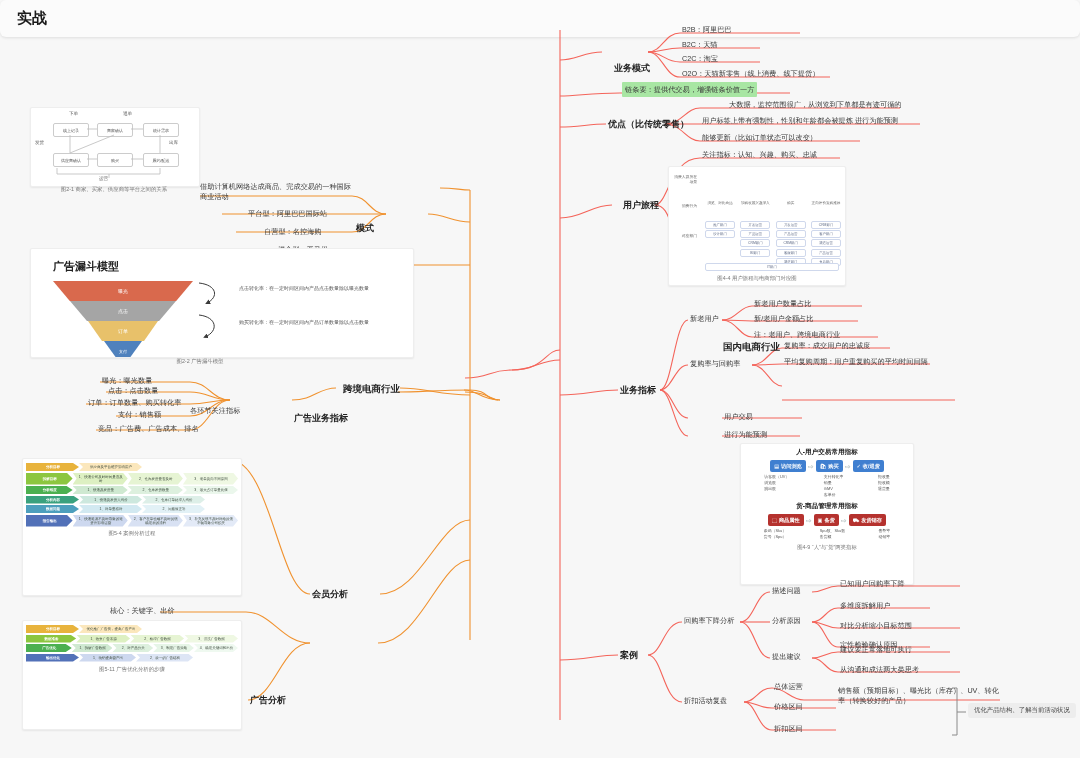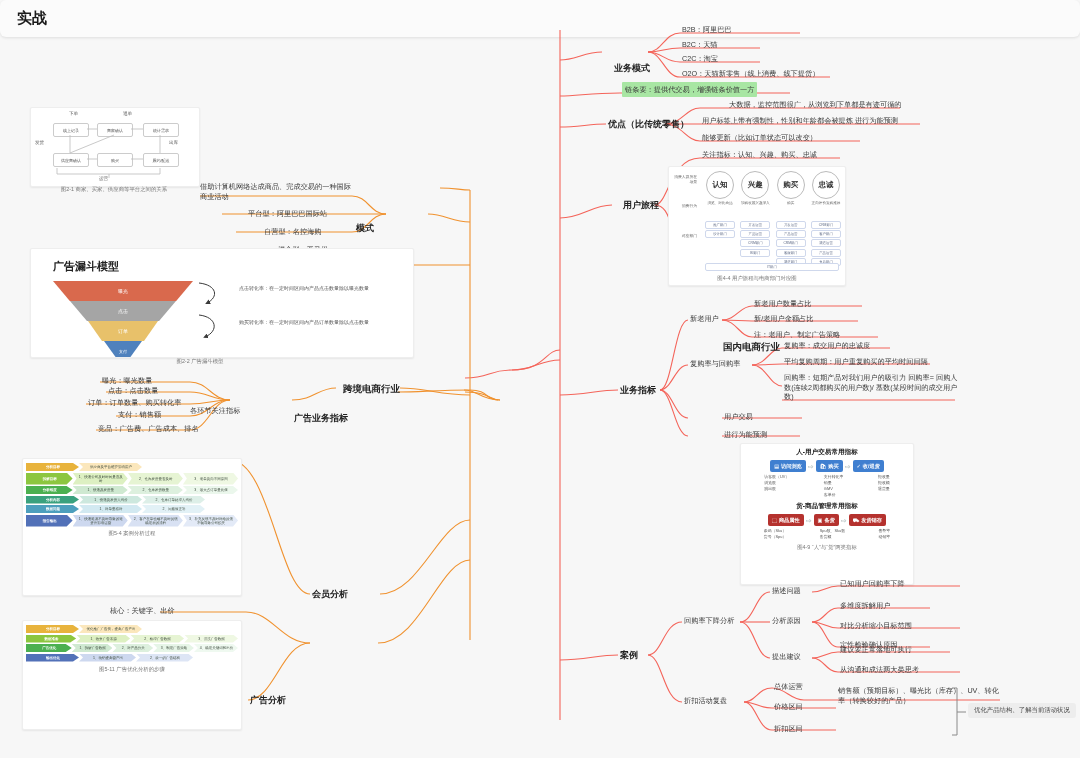--- a/index.html
+++ b/index.html
@@ -214,34 +214,20 @@
     <div style="position:absolute;left:5px;top:8px;width:26px;">
       <div class="jlabel" style="line-height:1.2;">消费人群所在场景</div>
     </div>
     <div style="position:absolute;left:5px;top:36px;width:26px;">
       <div class="jlabel">消费行为</div>
     </div>
     <div style="position:absolute;left:5px;top:66px;width:26px;">
       <div class="jlabel">对应部门</div>
     </div>
 
-    <div style="position:absolute;left:36px;top:4px;width:136px;display:flex;justify-content:space-between;">
-      <div style="width:30px;display:flex;justify-content:center;">
-        <div class="jcircle">认知</div>
-        </div>
-      <div style="width:30px;display:flex;justify-content:center;">
-        <div class="jcircle">兴趣</div>
-        </div>
-      <div style="width:30px;display:flex;justify-content:center;">
-        <div class="jcircle">购买</div>
-        </div>
-      <div style="width:30px;display:flex;justify-content:center;">
-        <div class="jcircle">忠诚</div>
-        </div>
-    </div>
     <div style="position:absolute;left:36px;top:34px;width:136px;display:flex;justify-content:space-between;">
       <div style="width:30px;">
           <div class="jmini">浏览、对比商品</div>
         </div>
       <div style="width:30px;">
           <div class="jmini">加购收藏兴趣深入</div>
         </div>
       <div style="width:30px;">
           <div class="jmini">购买</div>
         </div>
@@ -277,26 +263,25 @@
     </div>
     <div class="jbox" style="position:absolute;left:36px;top:96px;width:132px;">IT部门</div>
     <div class="cap" style="position:absolute;left:0;top:108px;width:176px;">图4-4  用户旅程与电商部门对应图</div>
   </div>
 
   <div class="node l1o" style="left:620px;top:384px;">业务指标</div>
 
   <div class="node" style="left:690px;top:314px;">新老用户</div>
   <div class="node" style="left:754px;top:299px;">新老用户数量占比</div>
   <div class="node" style="left:754px;top:314px;">新/老用户金额占比</div>
-  <div class="node" style="left:754px;top:330px;">注：老用户、制定广告策略</div>
+  <div class="node" style="left:754px;top:330px;">注：老用户、跨境电商行业</div>
 
   <div class="node" style="left:690px;top:359px;">复购率与回购率</div>
   <div class="node" style="left:784px;top:341px;">复购率：成交用户的忠诚度</div>
   <div class="node" style="left:784px;top:357px;">平均复购周期：用户重复购买的平均时间间隔</div>
-  <div class="node wrap" style="left:784px;top:373px;width:175px;">回购率：短期产品对我们用户的吸引力 回购率= 回购人数(连续2周都购买的用户数)/ 基数(某段时间的成交用户数)</div>
 
   <div class="node" style="left:724px;top:412px;">用户交易</div>
   <div class="node" style="left:724px;top:430px;">进行为能预测</div>
 
   <div class="imgcard" style="left:740px;top:443px;width:172px;height:132px;padding:4px 0;">
     <div class="mtitle">人-用户交易常用指标</div>
     <div style="display:flex;align-items:flex-start;justify-content:center;gap:2px;margin-top:3px;">
       <div>
           <div class="chip blue">
         <span>▤</span>

